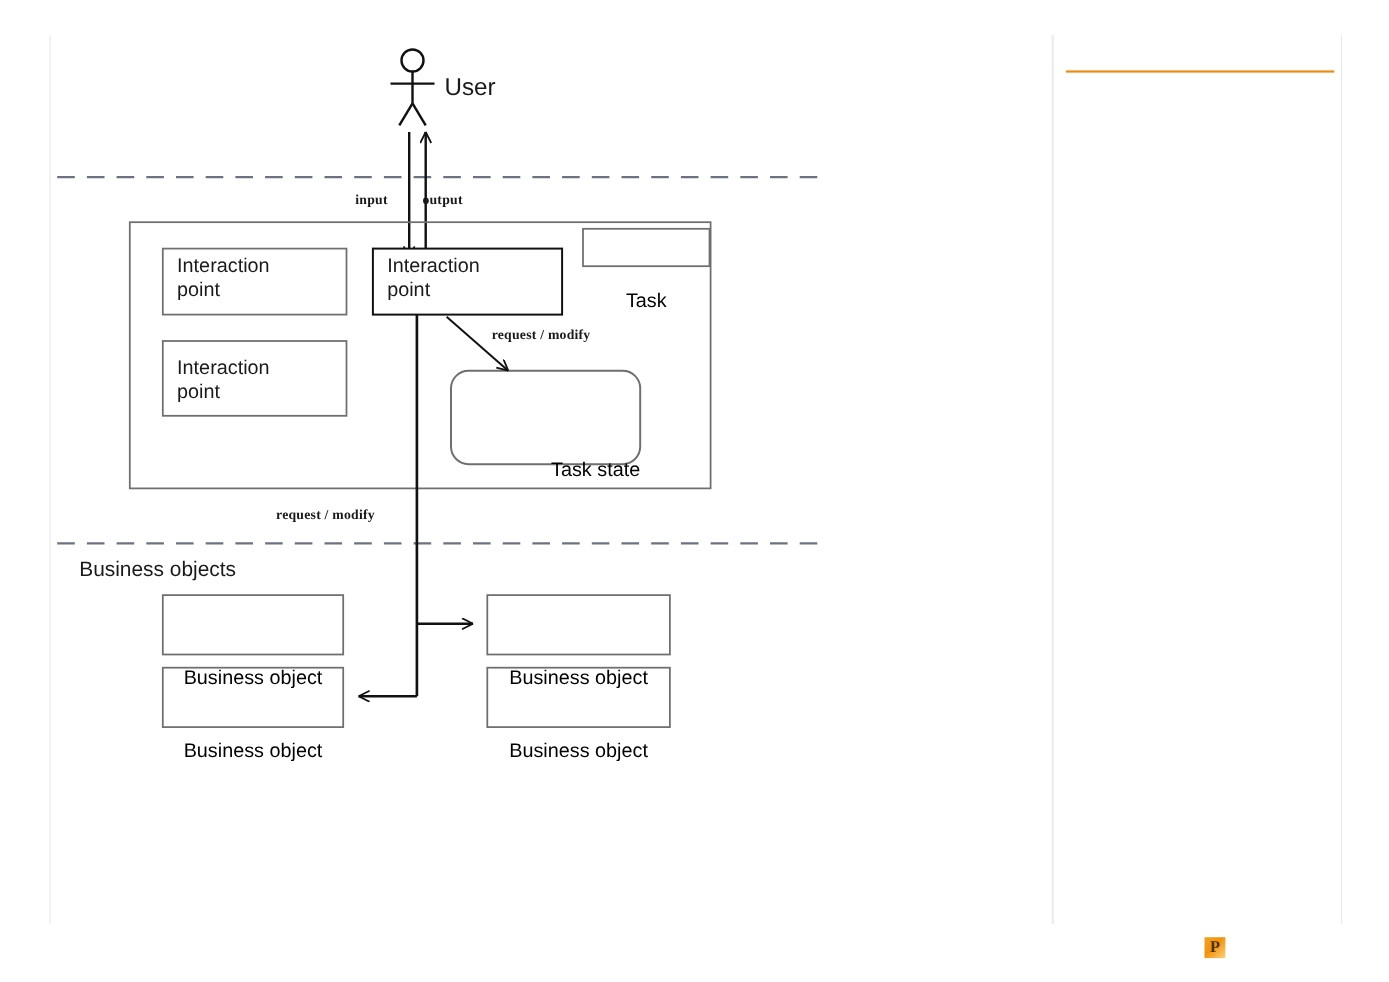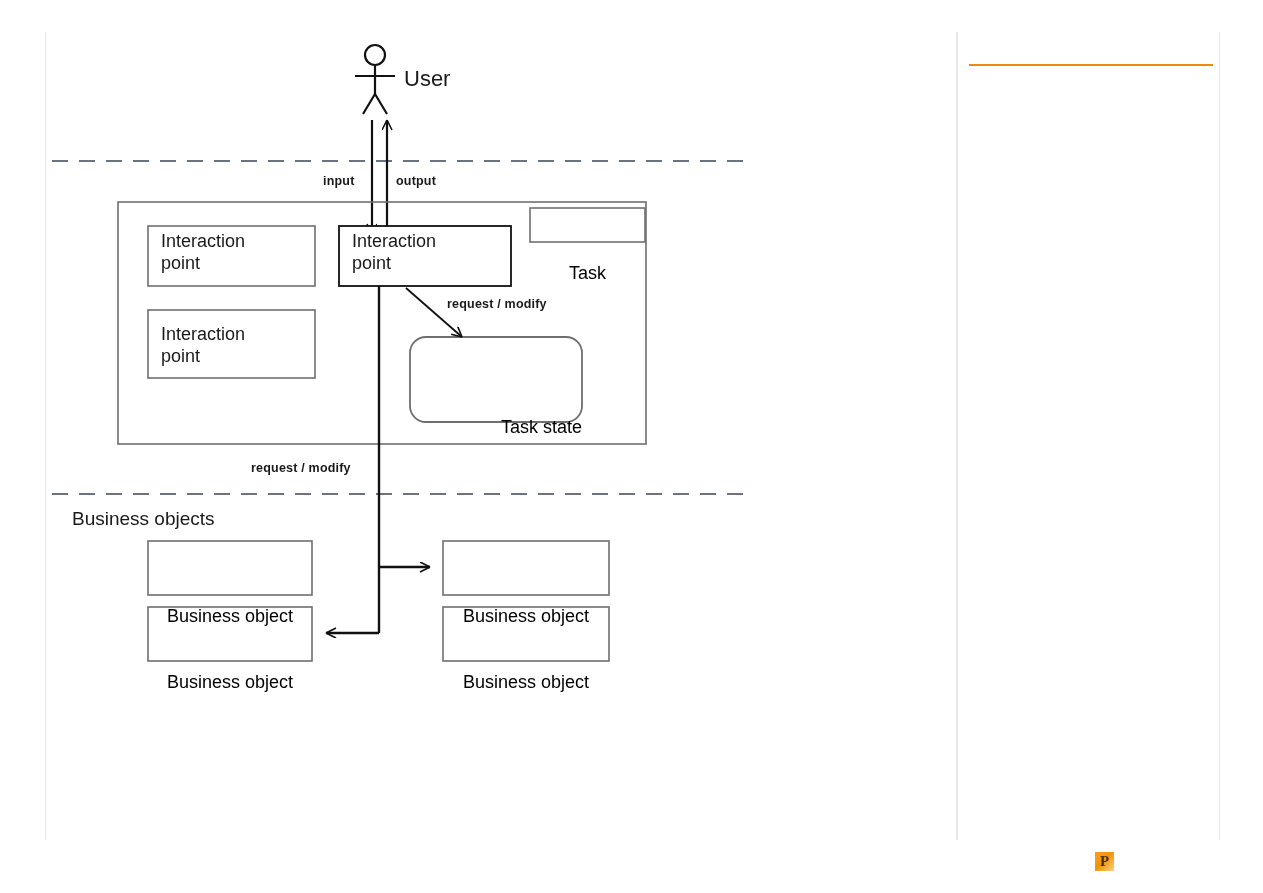--- a/index.html
+++ b/index.html
@@ -65,21 +65,21 @@
   
   .dlabel {
     position: absolute;
     color: #1a1a1a;
     white-space: pre;
     line-height: 1.18;
   }
   .lbl-actor    { font-size: 22px; }
   .lbl-section  { font-size: 19px; }
   .lbl-box      { font-size: 18px; }
-  .lbl-edge     { font-size: 12.5px; font-weight: bold; letter-spacing: .2px; }
+  .lbl-edge     { font-size: 12.5px; font-weight: bold; letter-spacing: .2px; font-family: Liberation Serif, serif; }
 
   .boxtext {
     position: absolute;
     display: flex;
     align-items: center;
     pointer-events: none;
     margin-top: 48px;
   }
 
   
@@ -152,21 +152,21 @@
 
     <rect x="148" y="541" width="164" height="54" fill="#ffffff" stroke="#6f6f6f" stroke-width="1.6"></rect>
     <rect x="148" y="607" width="164" height="54" fill="#ffffff" stroke="#6f6f6f" stroke-width="1.6"></rect>
     <rect x="443" y="541" width="166" height="54" fill="#ffffff" stroke="#6f6f6f" stroke-width="1.6"></rect>
     <rect x="443" y="607" width="166" height="54" fill="#ffffff" stroke="#6f6f6f" stroke-width="1.6"></rect>
   </svg>
 
   <div class="dlabel lbl-actor" style="left:404px; top:66px;">User</div>
 
   <div class="dlabel lbl-edge" style="left:323px; top:174px;">input</div>
-  <div class="dlabel lbl-edge" style="left:396px; top:174px;">output</div>
+  <div class="dlabel lbl-edge" style="left:384px; top:174px;">output</div>
 
   <div class="boxtext" style="left:530px; top:208px; width:115px; height:34px; justify-content:center;">
     <span class="lbl-box">Task</span>
   </div>
 
   <div class="dlabel lbl-box" style="left:161px; top:231px;">Interaction</div>
   <div class="dlabel lbl-box" style="left:161px; top:253px;">point</div>
 
   <div class="dlabel lbl-box" style="left:161px; top:324px;">Interaction</div>
   <div class="dlabel lbl-box" style="left:161px; top:346px;">point</div>

